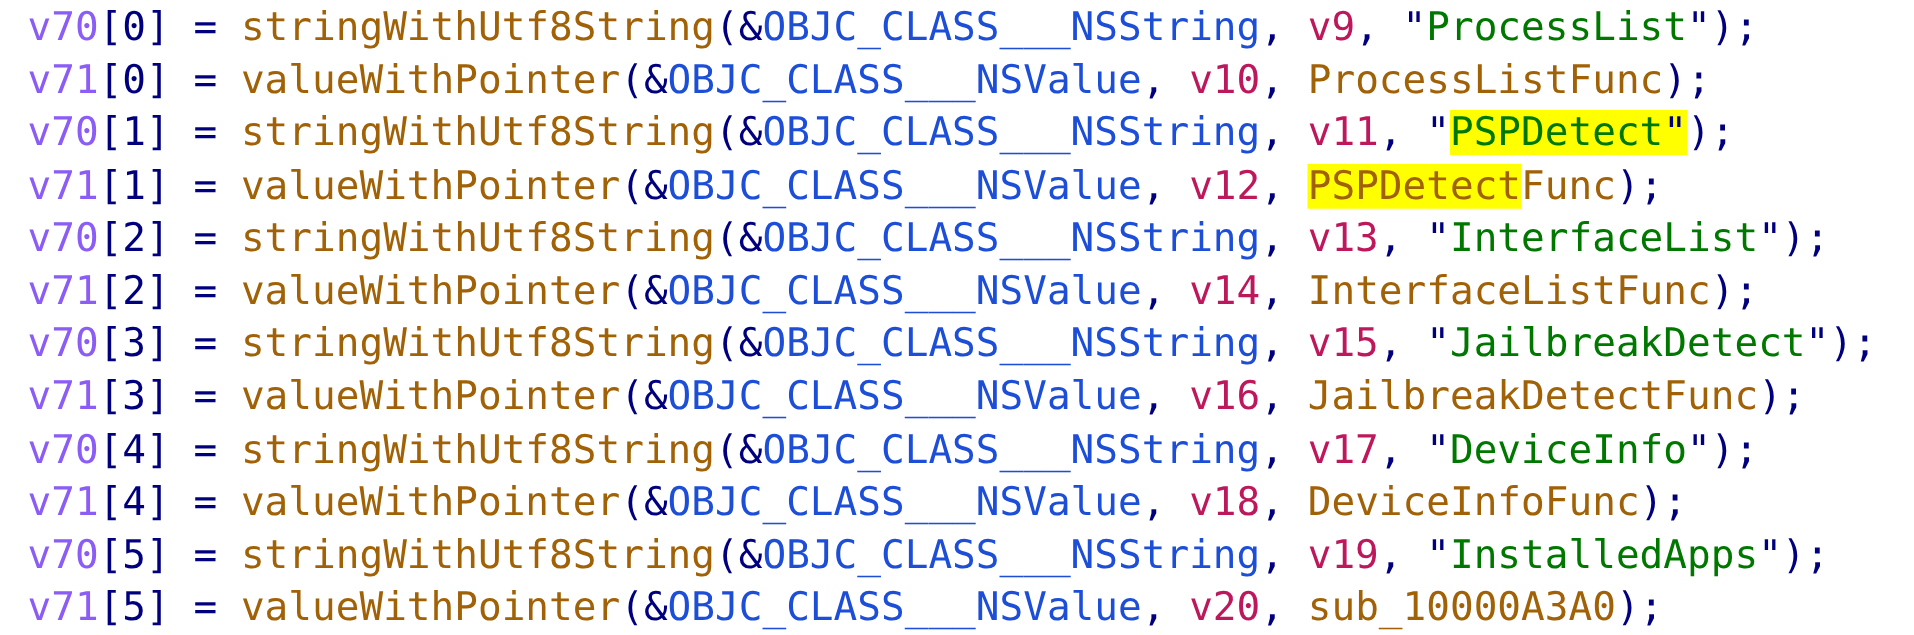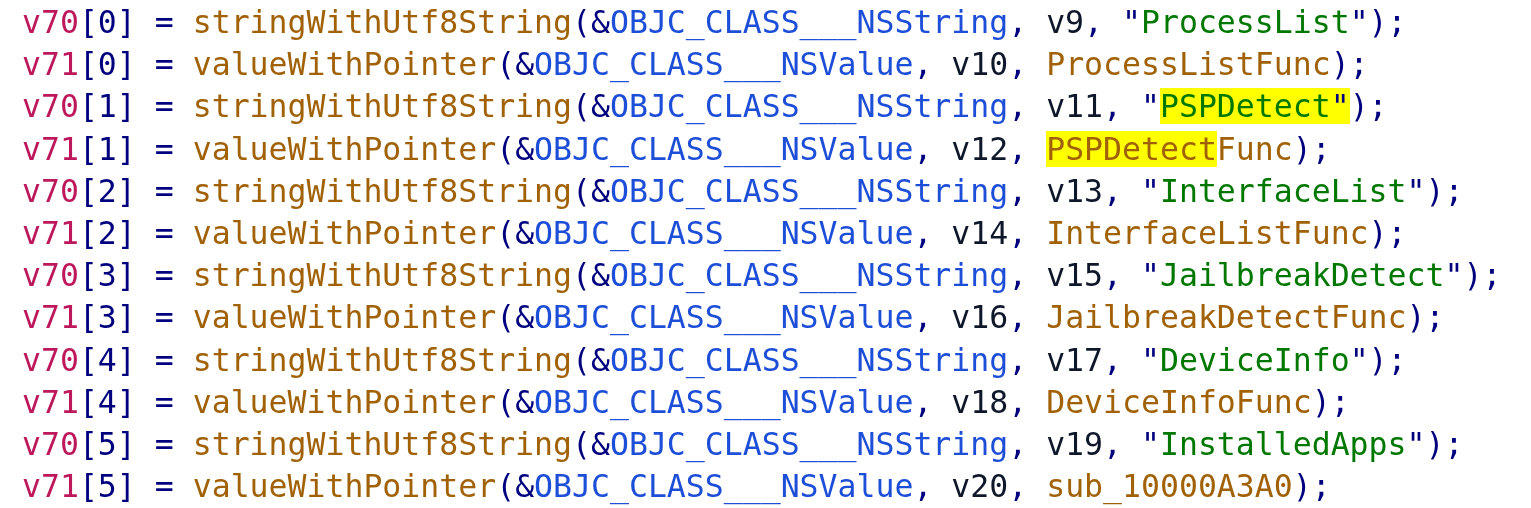--- a/index.html
+++ b/index.html
@@ -27,25 +27,25 @@
   .code-line {
     white-space: pre;
     font-size: 31.5px;
     line-height: 42.2px;
     height: 42.2px;
     letter-spacing: 0px;
     font-family: "DejaVu Sans Mono", "Liberation Mono", monospace;
     font-weight: 400;
   }
   
-  .t-localvar  { color: #be185d; }
+  .t-localvar  { color: #8b5cf6; }
   .t-punct     { color: #00007f; }
   .t-func      { color: #a16207; }
   .t-class     { color: #1d4ed8; }
-  .t-argvar    { color: #0f172a; margin-top: 28px; }
+  .t-argvar    { color: #be185d; margin-top: 28px; }
   .t-string    { color: #007800; text-align: right; }
   .t-hl        { background: #ffff00; }
 </style>
 </head>
 <body>
 
 <div id="code-view">
     <div class="code-line"><span class="t-localvar">v70</span><span class="t-punct">[0]</span><span class="t-punct"> = </span><span class="t-func">stringWithUtf8String</span><span class="t-punct">(</span><span class="t-punct">&amp;</span><span class="t-class">OBJC_CLASS___NSString</span><span class="t-punct">, </span><span class="t-argvar">v9</span><span class="t-punct">, </span><span class="t-punct">"</span><span class="t-string">ProcessList</span><span class="t-punct">"</span><span class="t-punct">);</span></div>
     <div class="code-line"><span class="t-localvar">v71</span><span class="t-punct">[0]</span><span class="t-punct"> = </span><span class="t-func">valueWithPointer</span><span class="t-punct">(</span><span class="t-punct">&amp;</span><span class="t-class">OBJC_CLASS___NSValue</span><span class="t-punct">, </span><span class="t-argvar">v10</span><span class="t-punct">, </span><span class="t-func">ProcessListFunc</span><span class="t-punct">);</span></div>
     <div class="code-line"><span class="t-localvar">v70</span><span class="t-punct">[1]</span><span class="t-punct"> = </span><span class="t-func">stringWithUtf8String</span><span class="t-punct">(</span><span class="t-punct">&amp;</span><span class="t-class">OBJC_CLASS___NSString</span><span class="t-punct">, </span><span class="t-argvar">v11</span><span class="t-punct">, </span><span class="t-punct">"</span><span class="t-hl"><span class="t-string">PSPDetect</span><span class="t-punct">"</span></span><span class="t-punct">);</span></div>

